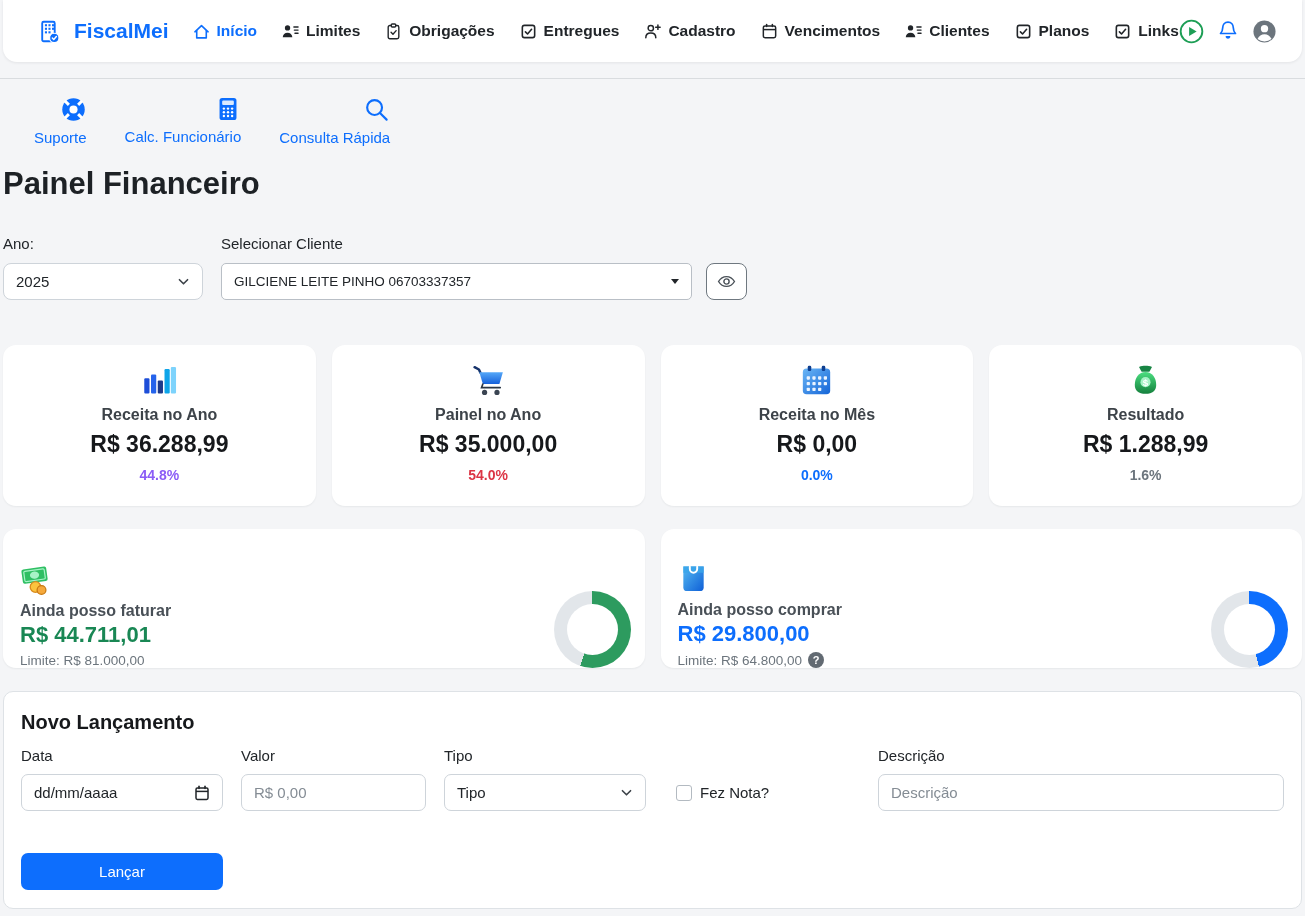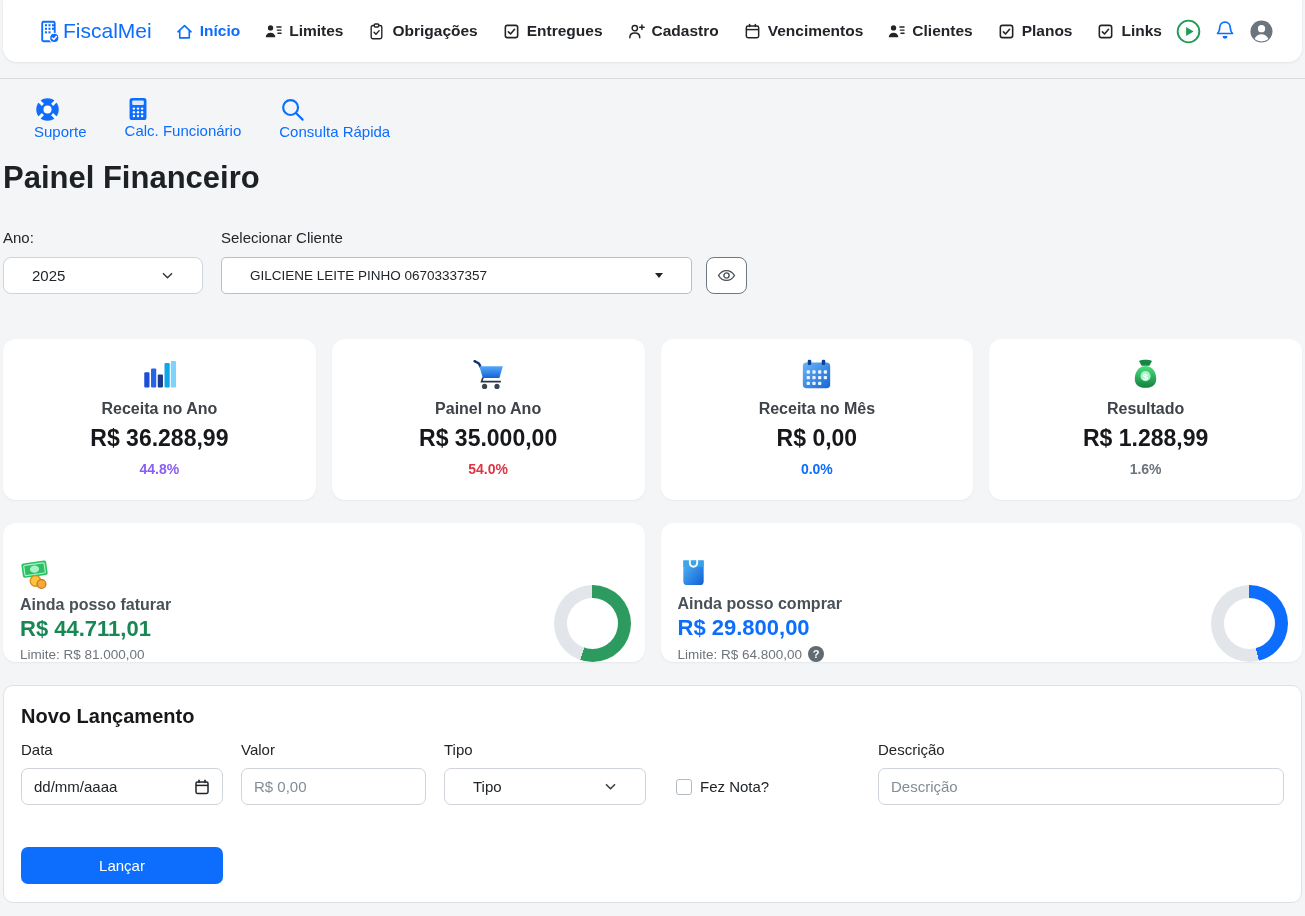--- a/index.html
+++ b/index.html
@@ -8,44 +8,44 @@
     background:#f4f5f7;
     font-family:"Liberation Sans","DejaVu Sans",sans-serif;
     color:#212529;overflow:hidden;
   }
   .ic{display:inline-flex;line-height:0}
 
   
   .navbar{height:62px;background:#fff;margin:0 3px;border-radius:0 0 14px 14px;
     box-shadow:0 1px 3px rgba(20,30,40,.08);display:flex;align-items:center;
     padding:0 28px 0 34px;white-space:nowrap;position:relative;z-index:2}
-  .brand{display:flex;align-items:center;gap:1px;color:#0d6efd;font-size:21px;
-    font-weight:400;margin-right:24px;text-decoration:none;cursor:pointer}
+  .brand{display:flex;align-items:center;gap:12px;color:#0d6efd;font-size:21px;
+    font-weight:700;margin-right:24px;text-decoration:none;cursor:pointer}
   .nav-items{display:flex;align-items:center;gap:25px}
   .nav-item{display:flex;align-items:center;gap:7px;font-size:15.5px;font-weight:600;
     color:#212529;text-decoration:none;cursor:pointer}
   .nav-item.active{color:#0d6efd}
   .nav-actions{margin-left:auto;display:flex;align-items:center;gap:12px}
   .icon-btn{display:inline-flex;background:none;border:none;padding:0;cursor:pointer}
 
   .divider{border:none;border-top:1px solid #d9dcdf;margin-top:16px}
 
   
   .quick-links{display:flex;gap:38px;margin:17px 0 0 34px}
-  .quick-link{display:flex;flex-direction:column;align-items:flex-start;gap:0;
+  .quick-link{display:flex;flex-direction:column;align-items:flex-end;gap:6px;
     color:#0d6efd;font-size:15px;text-decoration:none;cursor:pointer}
 
   .page-title{font-size:31px;font-weight:600;margin:20px 12px 0 3px;color:#1d2125}
 
   
   .filters{display:flex;margin:33px 3px 0;align-items:flex-end}
   .f-label{display:block;font-size:15px;margin-bottom:11px;color:#212529}
   .select-box{height:37px;background:#fff;border:1px solid #ced4da;border-radius:8px;
     display:flex;align-items:center;justify-content:space-between;gap:8px;
-    padding:0 28px;font-size:15px;cursor:pointer;overflow:hidden}
+    padding:0 12px;font-size:15px;cursor:pointer;overflow:hidden}
   .f-year{width:200px}
   .f-client{width:471px;margin-left:18px}
   .f-client .select-box{border-radius:5px;border-color:#b9bfc6;font-size:13.5px}
   .eye-btn{width:41px;height:37px;margin-left:14px;border:1px solid #6f7880;border-radius:8px;
     background:#fff;display:flex;align-items:center;justify-content:center;cursor:pointer}
   .f-actions{margin-left:auto;display:flex;align-items:flex-end;gap:9px}
   .btn-outline{display:flex;align-items:center;gap:7px;border:1px solid #0d6efd;color:#0d6efd;
     background:#fff;border-radius:7px;padding:6px 11px;font-size:15px;cursor:pointer;
     font-family:inherit;margin-bottom:2px}
   .btn-primary{display:flex;align-items:center;gap:9px;background:#0d6efd;border:1px solid #0d6efd;

